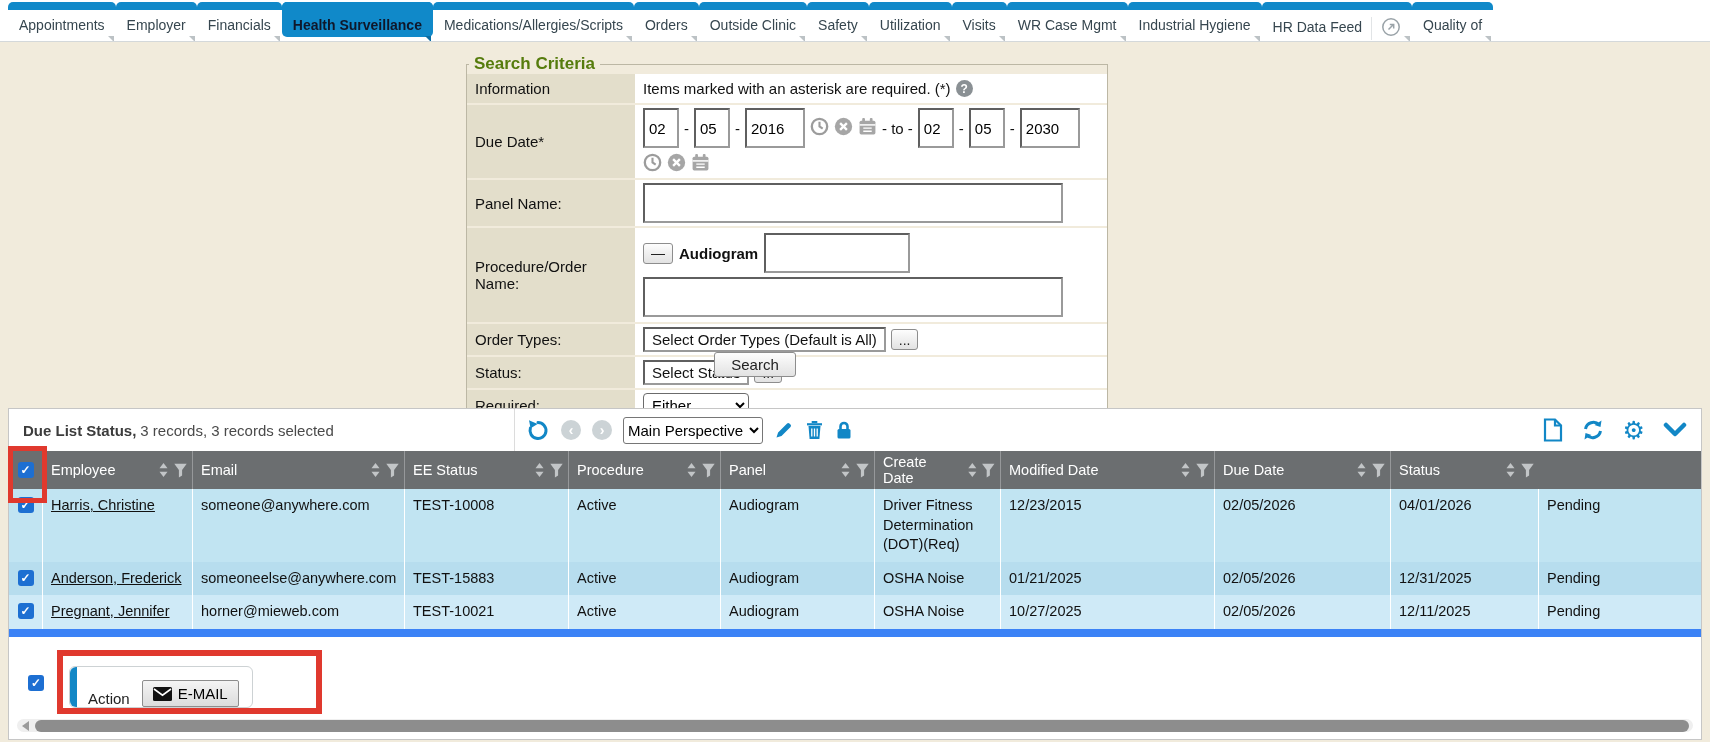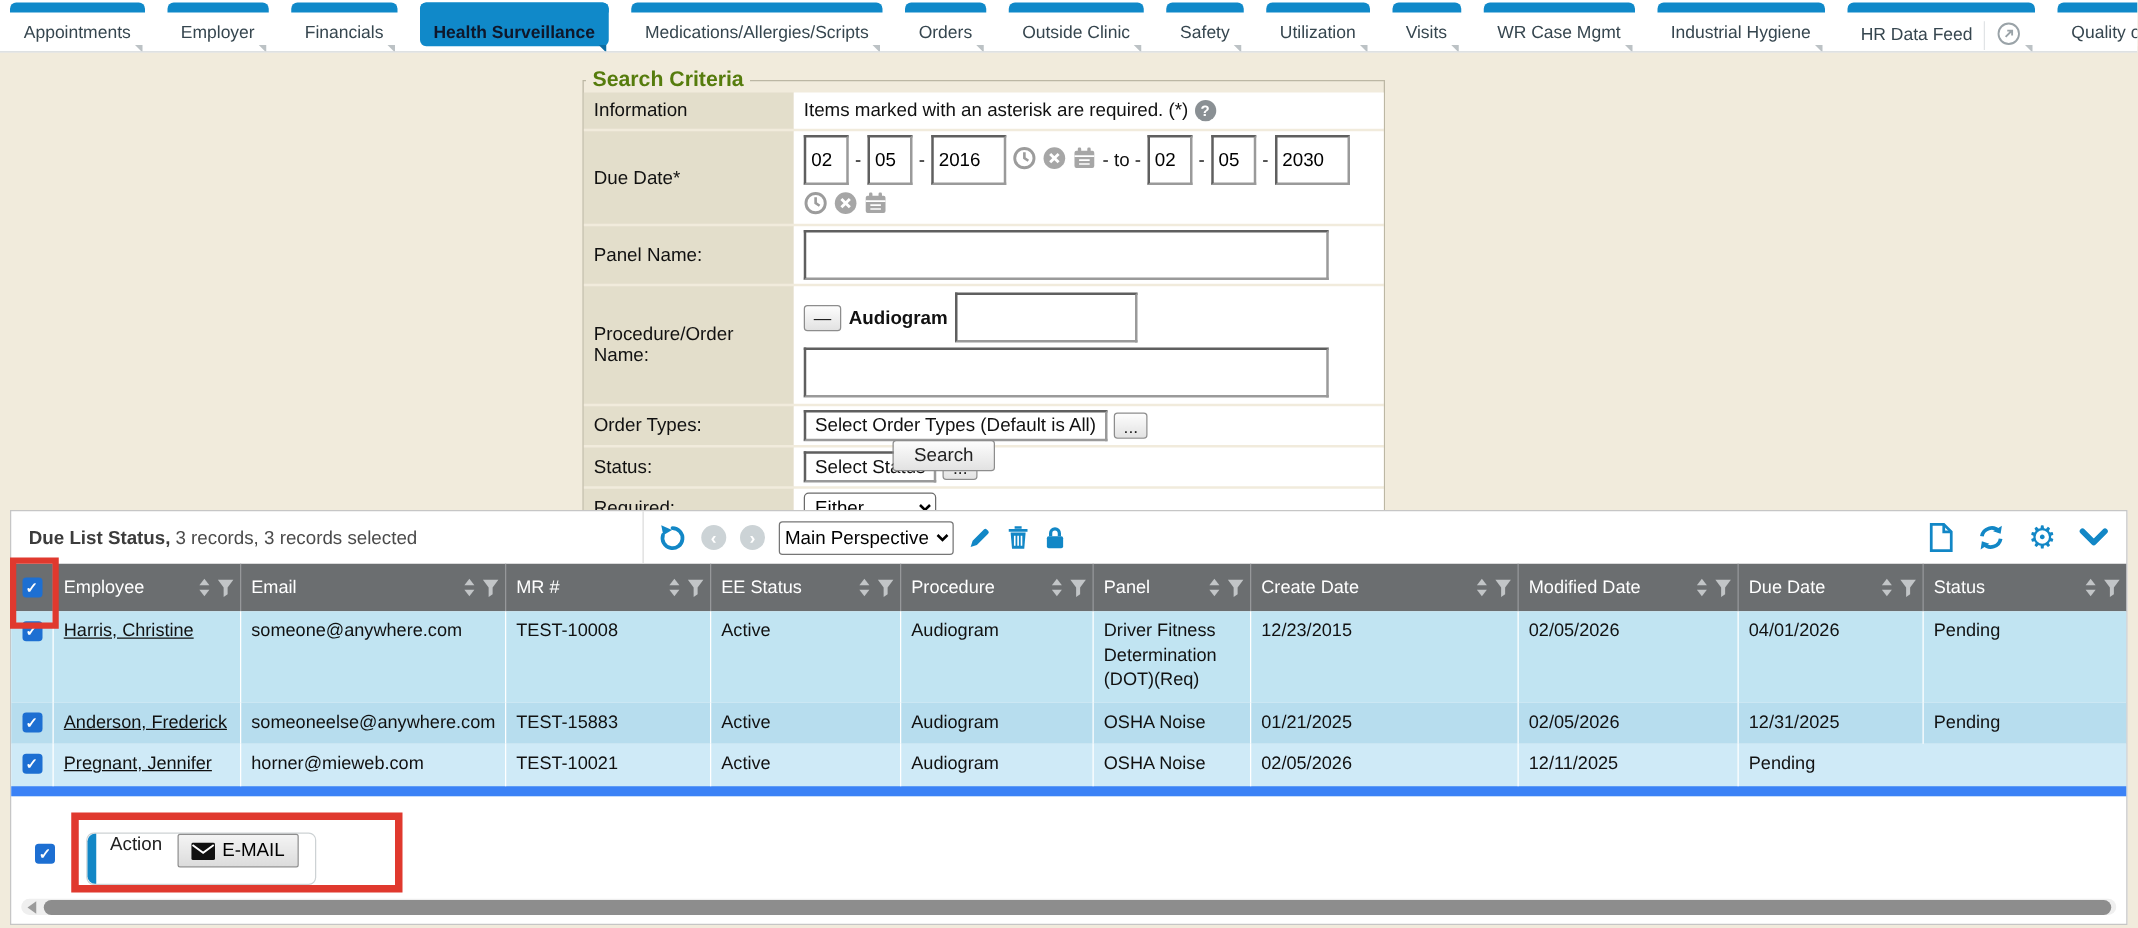--- a/index.html
+++ b/index.html
@@ -2,21 +2,21 @@
 <html><head>
 <meta charset="utf-8">
 <style>
   *{box-sizing:border-box;margin:0;padding:0}
   html,body{width:1710px;height:742px}
   body{position:relative;overflow:hidden;background:#f1ebdc;font-family:"Liberation Sans",sans-serif;color:#111}
 
   
   .tabbar{position:absolute;top:0;left:0;width:1710px;height:42px;background:#fff;
     border-bottom:1px solid #d4d8da;display:flex;align-items:flex-start;
-    padding:2px 0 0 8px;gap:18px;overflow:hidden;white-space:nowrap}
+    padding:2px 0 0 8px;gap:0;overflow:hidden;white-space:nowrap}
   .tab{position:relative;height:35px;background:#fff;border-radius:5px;
     padding:15px 11px 0;font-size:14px;color:#36464f;flex:none;cursor:pointer}
   .tab::before{content:"";position:absolute;top:0;left:0;right:0;height:8px;
     background:#1089c9;border-radius:5px 5px 0 0}
   .tab::after{content:"";position:absolute;right:2px;bottom:-5px;width:0;height:0;
     border-left:6px solid transparent;border-top:6px solid #bcc2c5}
   .tab.active{background:#1089c9;color:#0f172a;font-weight:bold}
   .tab.active::before{background:#1089c9}
   .tab.active::after{border-top-color:#0c6da3}
   .tab .ext{display:inline-block;vertical-align:-5px;margin-left:9px;padding-left:9px;border-left:1px solid #e1e4e6}
@@ -77,21 +77,21 @@
   .trow.r3{background:#cfeaf7;border-bottom:8px solid #3b82f6}
   .td{padding:7px 8px;font-size:14.5px;border-right:1px solid #fff;overflow:hidden;line-height:1.35}
   .td.ck{display:flex;justify-content:center;padding-top:8px}
   a.emp{color:#111;text-decoration:underline;cursor:pointer}
   .cb{width:16px;height:16px;background:#1d6fd2;border-radius:3px;color:#fff;font-size:12px;
     font-weight:bold;display:inline-flex;align-items:center;justify-content:center;cursor:pointer;flex:none}
   .cb::after{content:"\2713"}
 
   .below-ck{position:absolute;left:19px;top:266px}
   .actionbox{position:absolute;left:60px;top:257px;width:184px;height:42px;background:#fff;
-    border:1px solid #cdd2d4;border-radius:6px;display:flex;align-items:flex-start;gap:12px;padding-left:18px}
+    border:1px solid #cdd2d4;border-radius:6px;display:flex;align-items:flex-end;gap:12px;padding-left:18px}
   .actionbox::before{content:"";position:absolute;left:0;top:0;bottom:0;width:7px;background:#1287c6;border-radius:6px 0 0 6px}
   .actionbox .label{font-size:15px;color:#222}
   .emailbtn{display:inline-flex;align-items:center;gap:6px;background:linear-gradient(#f4f4f4,#dcdcdc);
     border:1px solid #8d8d8d;border-radius:2px;font-size:15px;font-family:inherit;padding:4px 10px;cursor:pointer}
 
   .hscroll{position:absolute;left:8px;right:8px;bottom:7px;height:13px;background:#efefef;border-radius:7px;display:flex;align-items:center}
   .hscroll .arrow{width:0;height:0;border-top:5px solid transparent;border-bottom:5px solid transparent;
     border-right:7px solid #9b9b9b;margin-left:5px;cursor:pointer}
   .hscroll .thumb{flex:1;height:12px;background:#8d8d8d;border-radius:7px;margin:0 4px 0 6px;cursor:grab}
 
@@ -315,31 +315,20 @@
         <span class="sp"></span>
         <svg width="11" height="16" viewBox="0 0 10 16">
           <path d="M5 1l4 5.2H1z" fill="#c2c5c7"></path>
           <path d="M5 15L1 9.8h8z" fill="#c2c5c7"></path>
         </svg>
         <svg width="15" height="15" viewBox="0 0 14 15">
           <path d="M.8.8h12.4L8.6 7v5.4l-3.2 2.2V7z" fill="#c2c5c7"></path>
         </svg>
       </div>
     <div class="th">
-        <span>MR #</span>
-        <span class="sp"></span>
-        <svg width="11" height="16" viewBox="0 0 10 16">
-          <path d="M5 1l4 5.2H1z" fill="#c2c5c7"></path>
-          <path d="M5 15L1 9.8h8z" fill="#c2c5c7"></path>
-        </svg>
-        <svg width="15" height="15" viewBox="0 0 14 15">
-          <path d="M.8.8h12.4L8.6 7v5.4l-3.2 2.2V7z" fill="#c2c5c7"></path>
-        </svg>
-      </div>
-    <div class="th">
         <span>EE Status</span>
         <span class="sp"></span>
         <svg width="11" height="16" viewBox="0 0 10 16">
           <path d="M5 1l4 5.2H1z" fill="#c2c5c7"></path>
           <path d="M5 15L1 9.8h8z" fill="#c2c5c7"></path>
         </svg>
         <svg width="15" height="15" viewBox="0 0 14 15">
           <path d="M.8.8h12.4L8.6 7v5.4l-3.2 2.2V7z" fill="#c2c5c7"></path>
         </svg>
       </div>
@@ -446,20 +435,21 @@
   <div class="trow r3" style="min-height:33px">
     <div class="td ck">
         <span class="cb"></span>
       </div>
     <div class="td"><a class="emp">Pregnant, Jennifer</a></div>
     <div class="td">horner@mieweb.com</div>
     <div class="td">TEST-10021</div>
     <div class="td">Active</div>
     <div class="td">Audiogram</div>
     <div class="td">OSHA Noise</div>
+    <div class="td">10/27/2025</div>
     <div class="td">02/05/2026</div>
     <div class="td">12/11/2025</div>
     <div class="td" style="border-right:none">Pending</div>
   </div>
 
   <span class="cb below-ck"></span>
 
   <div class="actionbox">
     <span class="label">Action</span>
     <button class="emailbtn">

